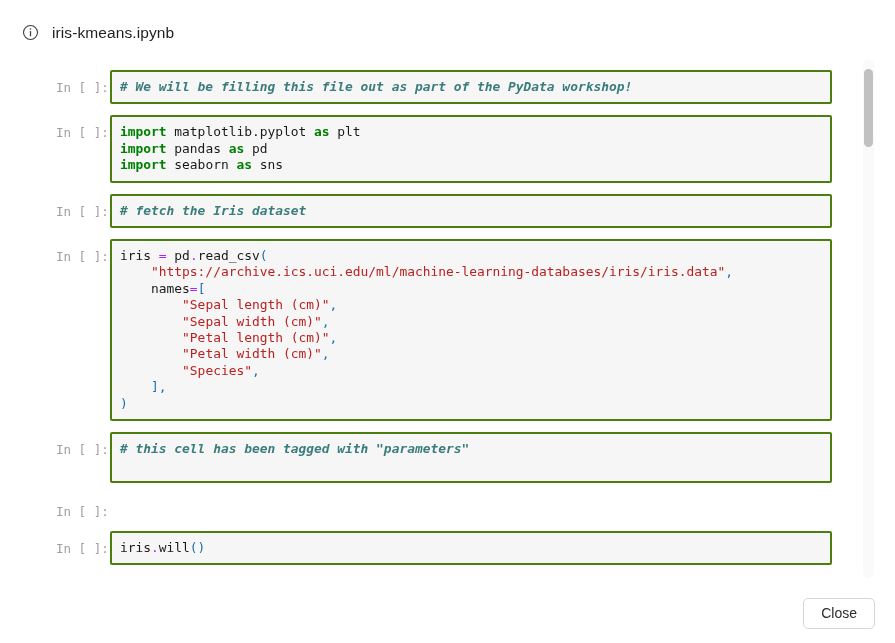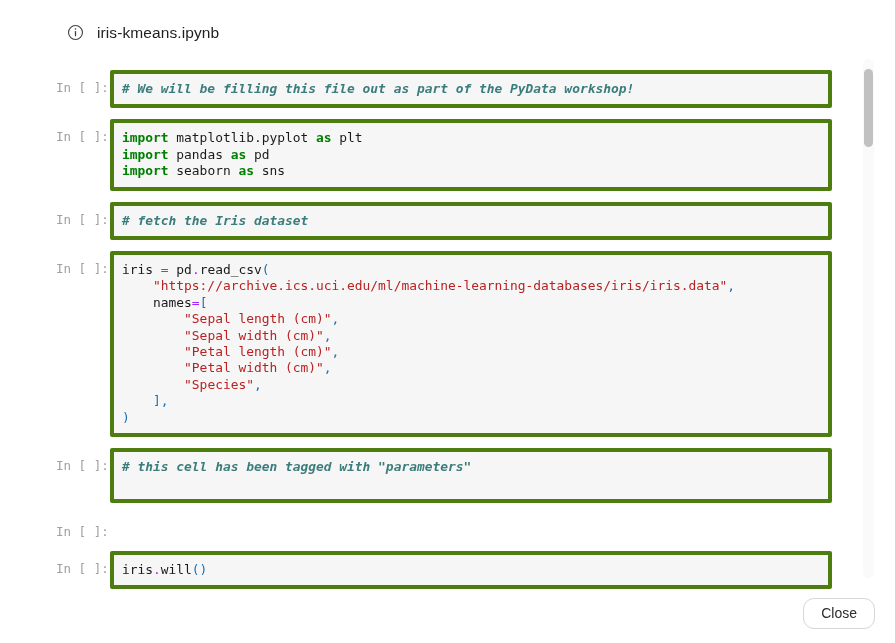--- a/index.html
+++ b/index.html
@@ -18,21 +18,20 @@
 
   
   .header {
     height: 66px;
     box-sizing: border-box;
     display: flex;
     align-items: center;
     padding-left: 22px;
     border-bottom: 1px solid #e6e6e6;
     background: #ffffff;
-    margin-left: 45px;
   }
   .info-icon {
     width: 17px;
     height: 17px;
     flex: 0 0 17px;
     margin-right: 13px;
     display: block;
   }
   .header-title {
     font-size: 15.5px;
@@ -78,21 +77,21 @@
     color: #a0a0a0;
     line-height: 16px;
     padding-top: 10px;
     white-space: pre;
     user-select: none;
   }
   .cell-input {
     flex: 1 1 auto;
     max-width: 722px;
     background: #f6f6f6;
-    border: 4px solid #4d7c0f;
+    border: 2px solid #4d7c0f;
     border-radius: 2px;
     padding: 7px 9px 7px 8px;
     box-sizing: border-box;
     font-family: "DejaVu Sans Mono", "Liberation Mono", monospace;
     font-size: 12.9px;
     line-height: 16.4px;
     white-space: pre;
     color: #1a1a1a;
     overflow: hidden;
   }
@@ -136,21 +135,21 @@
     position: absolute;
     right: 20px;
     bottom: 14px;
   }
   .close-button {
     font-family: "Liberation Sans", sans-serif;
     font-size: 14px;
     color: #2b2b2b;
     background: #ffffff;
     border: 1px solid #d6d6d6;
-    border-radius: 11px;
+    border-radius: 5px;
     padding: 7px 17px 8px 17px;
     line-height: 1;
     cursor: pointer;
   }
 </style>
 </head>
 <body>
 
 <div class="header">
   <svg class="info-icon" viewBox="0 0 20 20">

